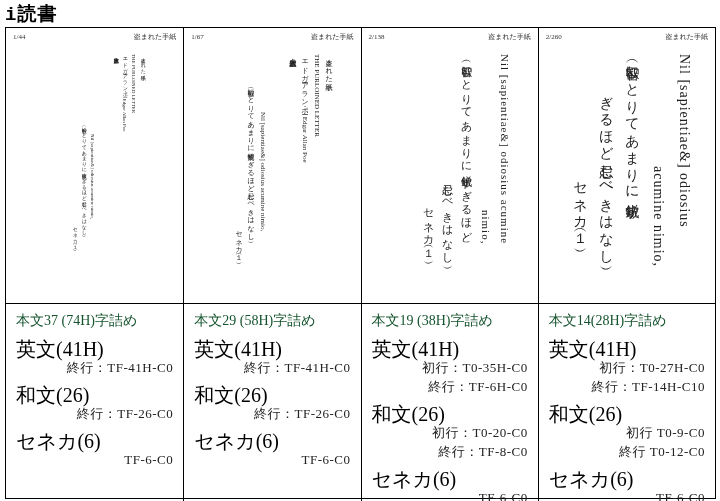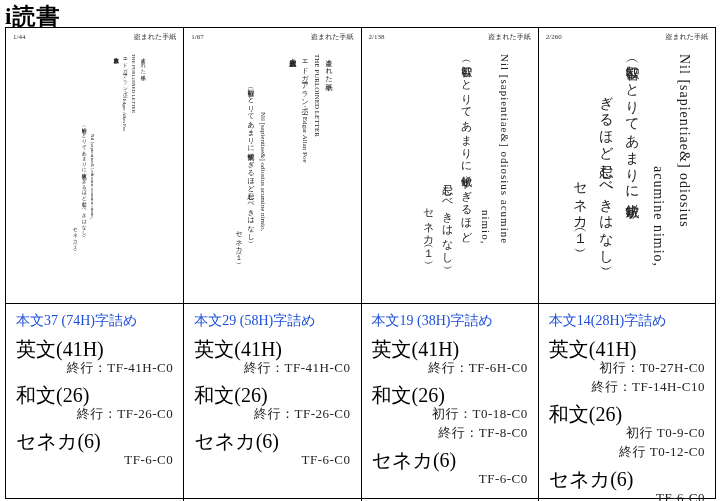--- a/index.html
+++ b/index.html
@@ -1,34 +1,34 @@
 <!DOCTYPE html>
 <html><head>
 <meta charset="utf-8">
 <style>
   html,body{margin:0;padding:0;background:#fff;width:720px;height:501px;overflow:hidden;
     font-family:"Liberation Serif","DejaVu Serif",serif;color:#1a1a1a;}
-  .app-title{position:absolute;left:5px;top:1px;font-size:23px;font-weight:bold;
-    font-family:Liberation Serif, serif;color:#000;letter-spacing:1px;}
+  .app-title{position:absolute;left:5px;top:1px;font-size:19px;font-weight:bold;
+    font-family:Liberation Mono, monospace;color:#000;letter-spacing:1px;}
   .sheet{position:absolute;left:5px;top:27px;width:709px;height:470px;
     border:1px solid #000;display:grid;grid-template-columns:repeat(4,1fr);background:#fff;}
   .panel{display:flex;flex-direction:column;min-width:0;}
   .panel + .panel{border-left:1px solid #000;}
   .preview{position:relative;height:275px;border-bottom:1px solid #000;overflow:hidden;}
   .pv-header{display:flex;justify-content:space-between;padding:5px 7px 0 7px;
     font-size:7px;line-height:8px;color:#333;}
   .vtext{position:absolute;writing-mode:vertical-rl;text-orientation:mixed;
     color:#222;white-space:nowrap;}
   .vcol{box-sizing:border-box;}
   .p1 .vtext{top:26px;right:36px;height:215px;font-size:5px;line-height:9px;letter-spacing:0px;}
   .p2 .vtext{top:26px;right:26px;height:222px;font-size:7px;line-height:12px;}
   .p3 .vtext{top:24px;right:24px;height:232px;font-size:11px;line-height:19px;letter-spacing:1px;}
   .p4 .vtext{top:24px;right:18px;height:218px;font-size:14px;line-height:26px;letter-spacing:1px;}
   .spec{flex:1;padding:9px 10px;font-size:13px;line-height:16px;color:#111;}
-  .spec-h{font-size:14px;margin-bottom:12px;color:#1d4ed8;}
+  .spec-h{font-size:14px;margin-bottom:12px;color:#14532d;}
   .spec-label{font-size:20px;margin-top:11px;color:#000;}
   .spec-line{margin-top:3px;color:#222;letter-spacing:0.5px;text-align:right;}
 </style>
 </head>
 <body>
 
 <div class="app-title">i読書</div>
 
 <div class="sheet">
 
@@ -96,23 +96,24 @@
         <div class="vcol" style="padding-top:2px;">Nil [sapientiae&amp;] odiosius acumine</div>
         <div class="vcol" style="padding-top:158px;">nimio,</div>
         <div class="vcol" style="padding-top:4px;">（叡智にとりてあまりに鋭敏すぎるほど</div>
         <div class="vcol" style="padding-top:124px;">忌むべきはなし）</div>
         <div class="vcol" style="padding-top:148px;">セネカ（１）</div>
       </div>
     </div>
     <div class="spec">
       <div class="spec-h">本文19 (38H)字詰め</div>
       <div class="spec-label">英文(41H)</div>
+      <div class="spec-line">初行：T0-35H-C0</div>
       <div class="spec-line">終行：TF-6H-C0</div>
       <div class="spec-label">和文(26)</div>
-      <div class="spec-line">初行：T0-18-C0</div>
+      <div class="spec-line">初行：T0-20-C0</div>
       <div class="spec-line">終行：TF-8-C0</div>
       <div class="spec-label">セネカ(6)</div>
       <div class="spec-line">TF-6-C0</div>
     </div>
   </div>
 
   <div class="panel p4">
     <div class="preview">
       <div class="pv-header">
         <span>2/260</span>

